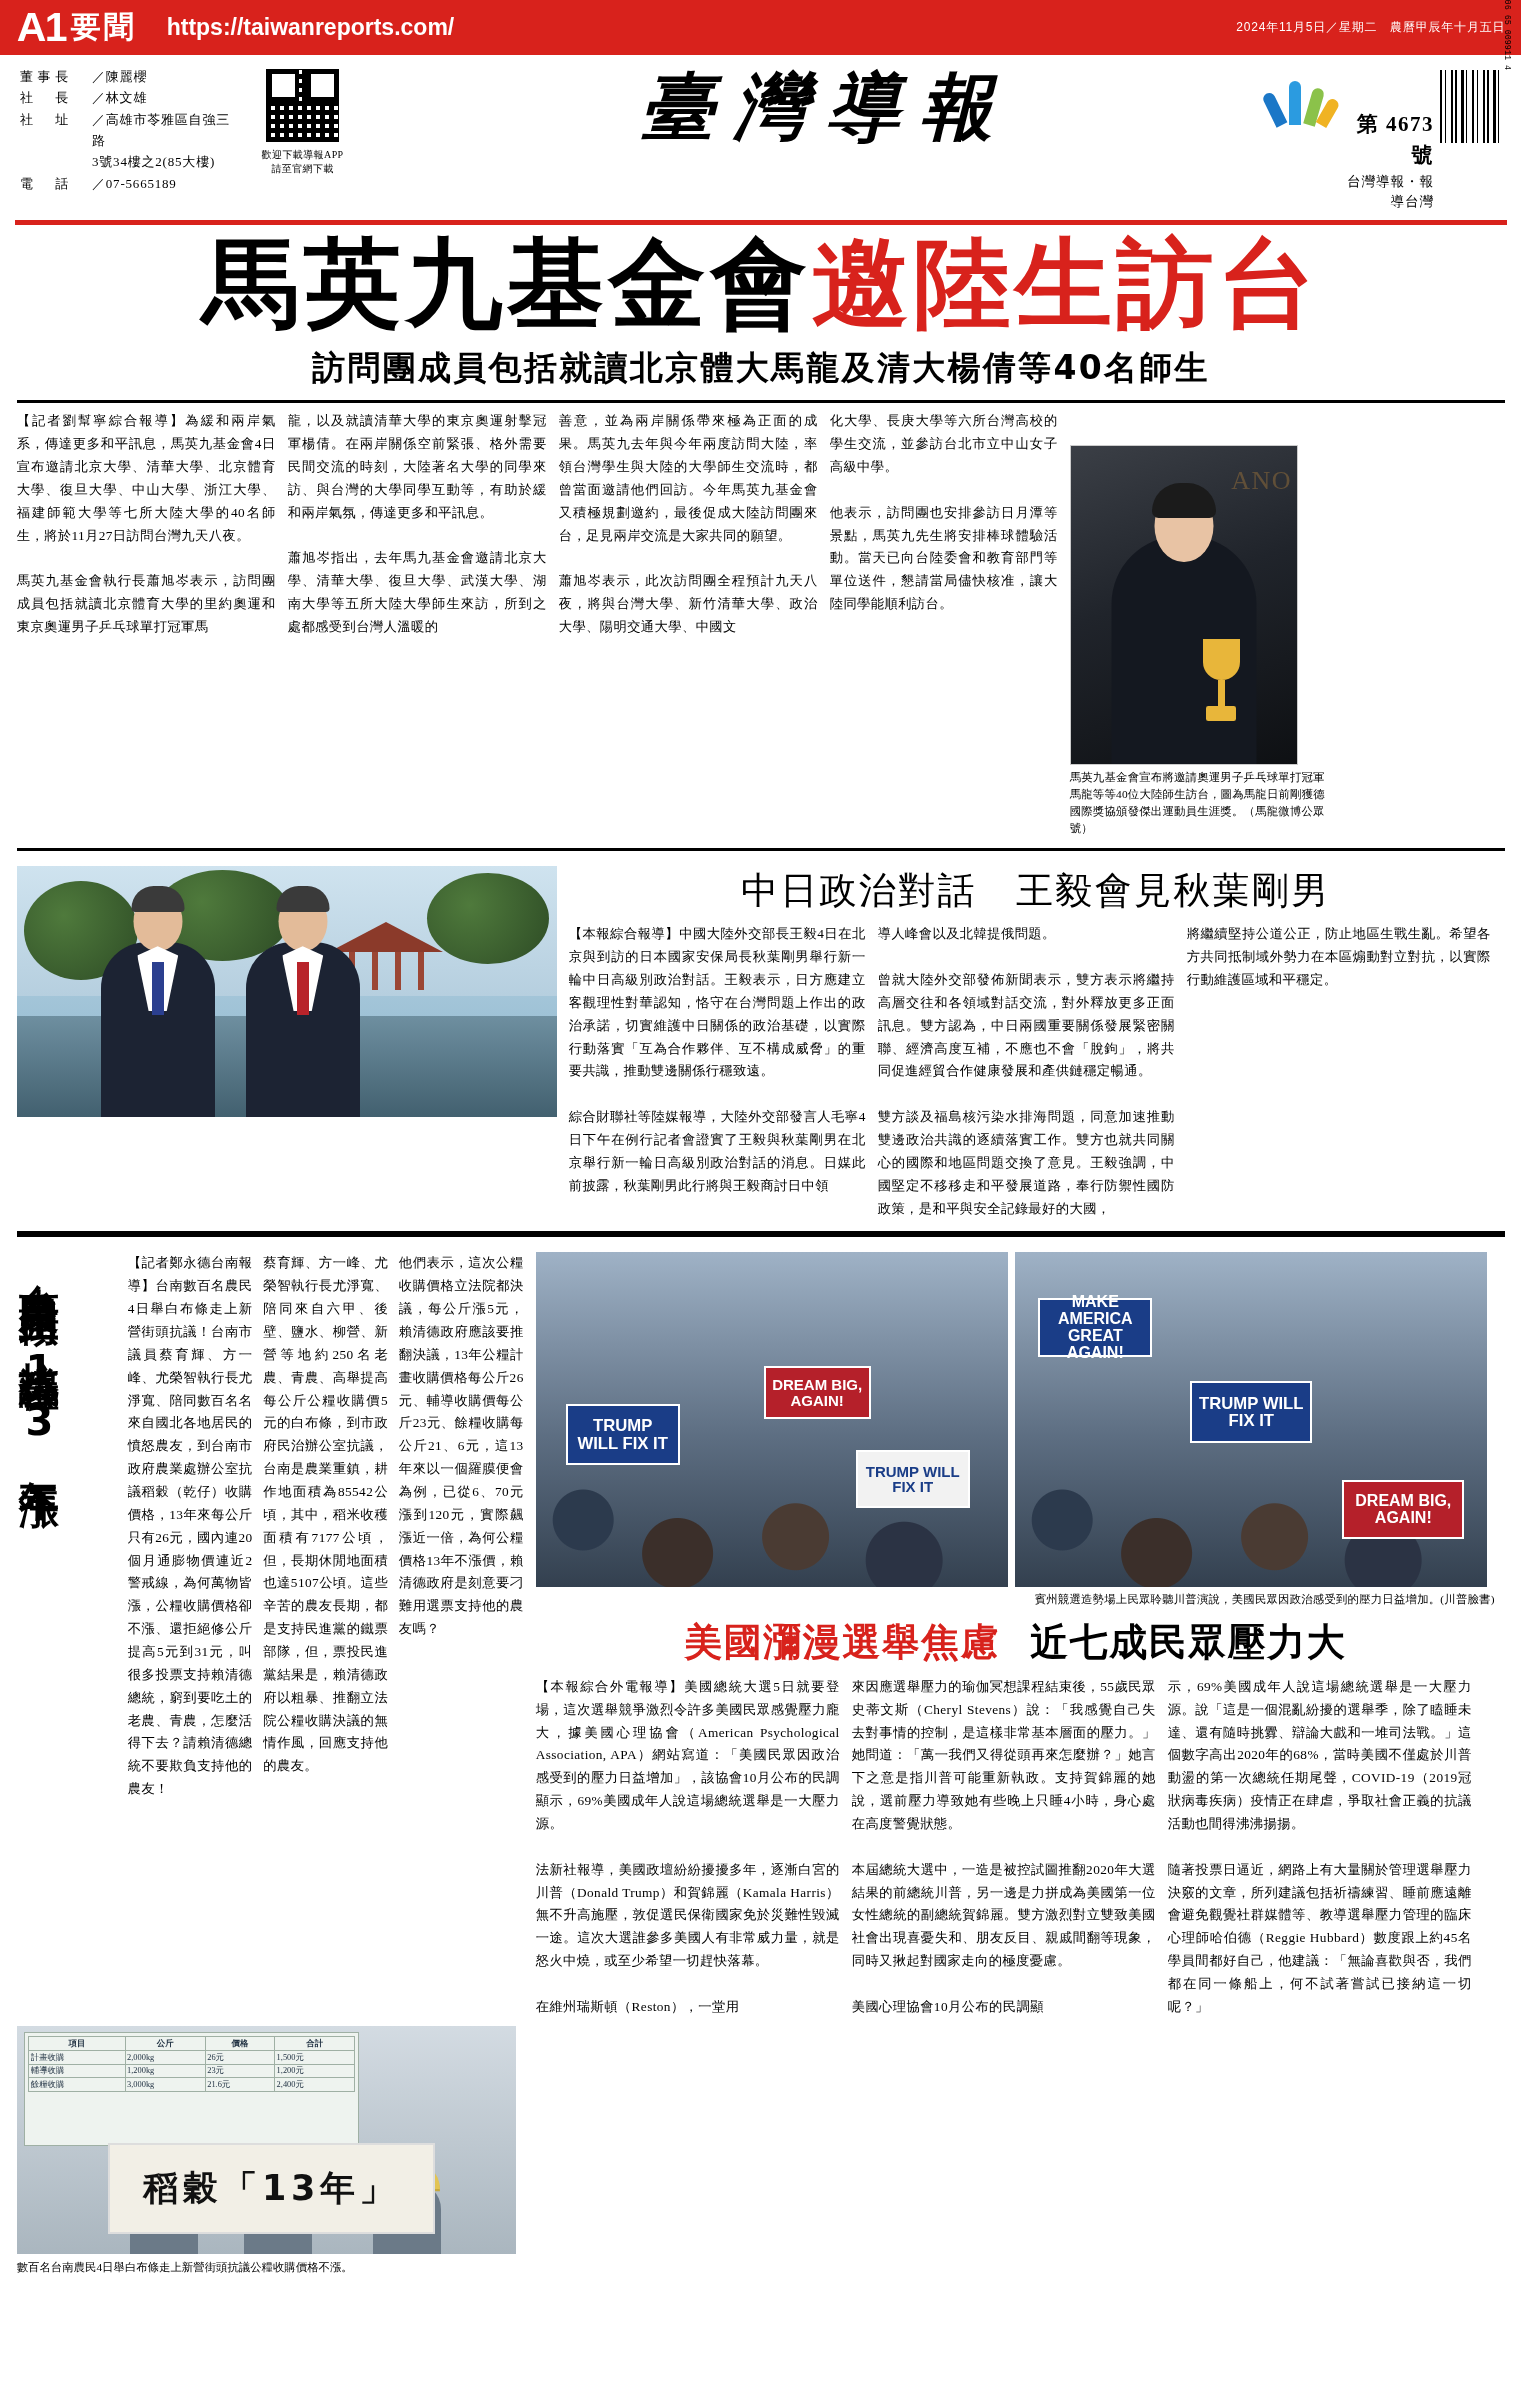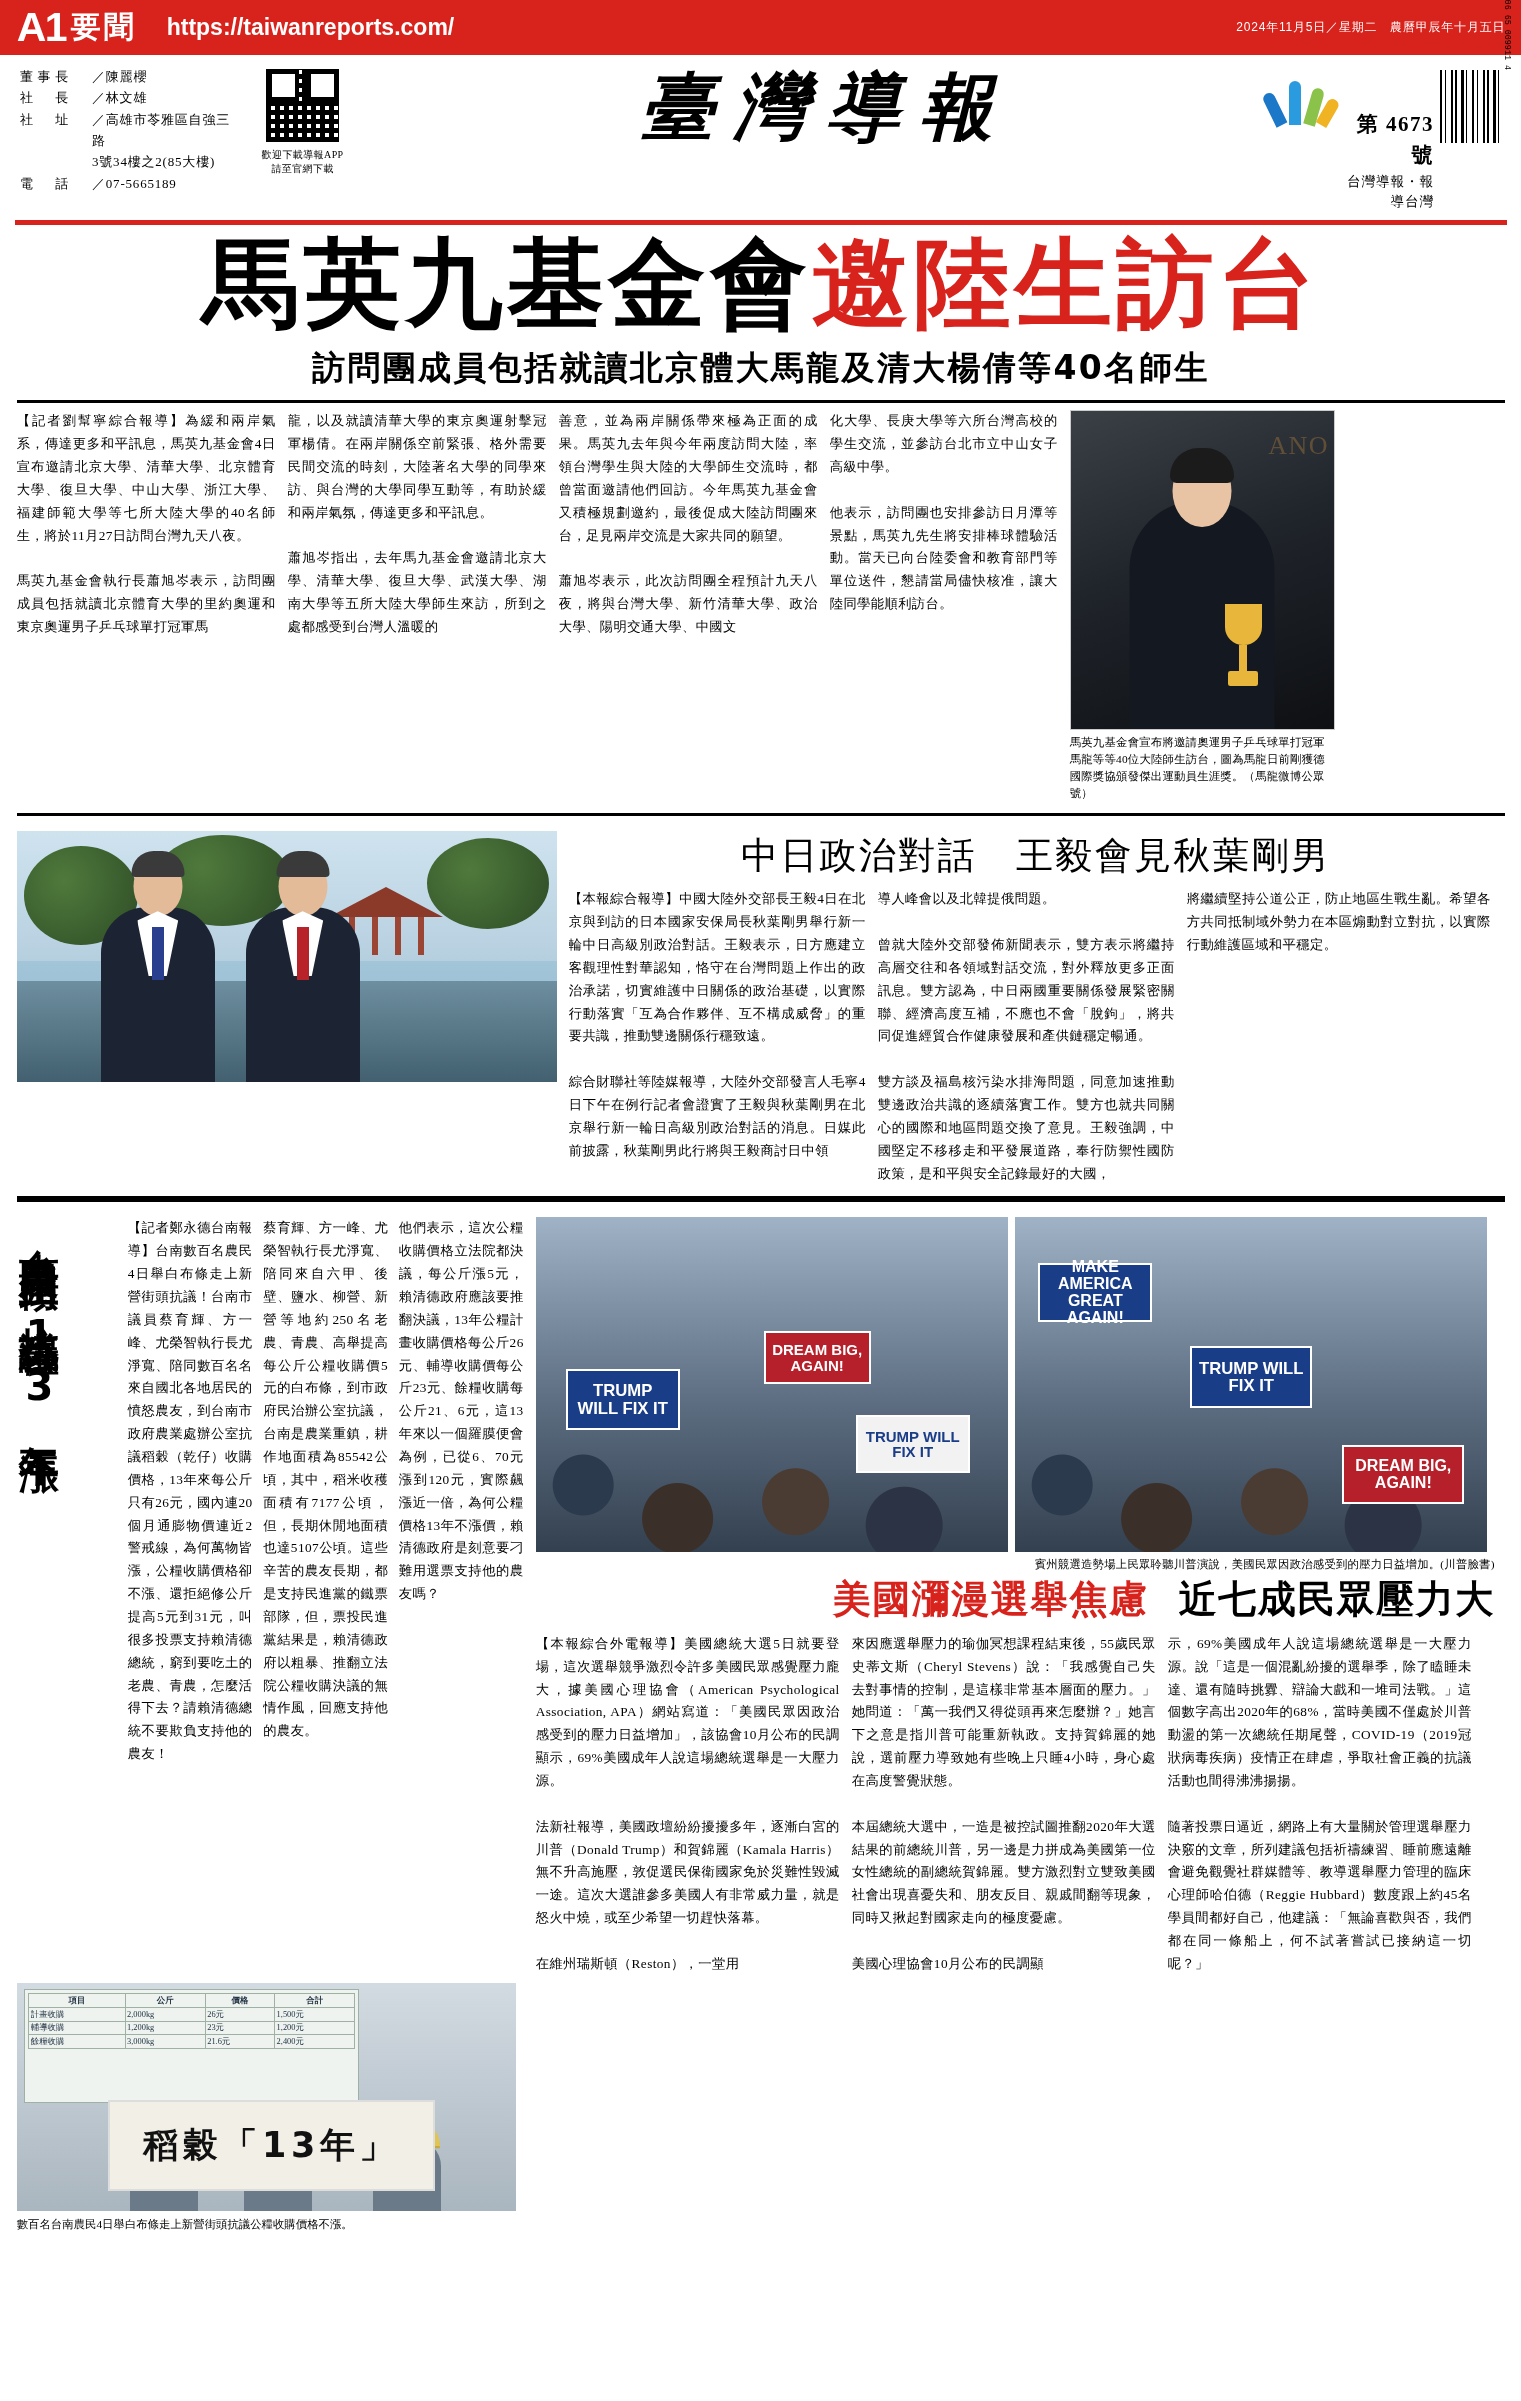--- a/index.html
+++ b/index.html
@@ -96,23 +96,24 @@
   }
   .subhead-rule { height:2.3px; background:#000; margin:9px 16.7px 0 16.7px; }
 
   
   .cols { display:flex; padding:7.6px 16.7px 0 16.7px; gap:12px; }
   .col { font-size:13.3px; line-height:1.72; text-align:justify; letter-spacing:0.4px; }
   .cap { font-size:11.4px; line-height:1.5; margin-top:3.8px; letter-spacing:0.2px; }
 
   
   .award {
-    width:265px; height:320px; border:0.8px solid #ccc;
+    width:228px; height:320px; border:0.8px solid #ccc;
     background:linear-gradient(160deg,#3b3f46 0%,#20242b 45%,#0e1013 100%);
     position:relative;
+    margin-top:35px;
   }
   .award .bg-text{
     position:absolute; right:4.6px; top:20px; color:#8d6a3a; font-size:26px;
     font-family:"Liberation Serif",serif; opacity:.55; letter-spacing:1.5px;
   }
   .award .person{
     position:absolute; left:50%; bottom:0; transform:translateX(-50%);
     width:145px; height:228px; background:#141820; border-radius:68px 68px 0 0;
   }
   .award .head{
@@ -419,21 +420,21 @@
         </div>
         <div class="rally" style="width:472px;height:335px;">
           <div class="crowd"></div>
           <div class="sign" style="left:23px; top:46px; width:114px; height:59px; font-size:16px;">MAKE AMERICA GREAT AGAIN!</div>
           <div class="sign" style="left:175px; top:129px; width:122px; height:62px; font-size:16.7px;">TRUMP WILL FIX IT</div>
           <div class="sign red" style="left:327px; top:228px; width:122px; height:59px; font-size:16px;">DREAM BIG, AGAIN!</div>
         </div>
       </div>
       <div class="cap" style="text-align:right">賓州競選造勢場上民眾聆聽川普演說，美國民眾因政治感受到的壓力日益增加。(川普臉書)</div>
 
-      <div style="display:flex; gap:30px; margin-top:1px; justify-content:flex-end;">
+      <div style="display:flex; gap:30px; margin-top:9px; justify-content:center;">
         <div class="h2red red" style="color:#d8221c">美國瀰漫選舉焦慮</div>
         <div class="h2red">近七成民眾壓力大</div>
       </div>
 
       <div style="display:flex; gap:12px; margin-top:7.6px;">
         <div class="col" style="width:304px;white-space:pre-line">【本報綜合外電報導】美國總統大選5日就要登場，這次選舉競爭激烈令許多美國民眾感覺壓力龐大，據美國心理協會（American Psychological Association, APA）網站寫道：「美國民眾因政治感受到的壓力日益增加」，該協會10月公布的民調顯示，69%美國成年人說這場總統選舉是一大壓力源。
 
 法新社報導，美國政壇紛紛擾擾多年，逐漸白宮的川普（Donald Trump）和賀錦麗（Kamala Harris）無不升高施壓，敦促選民保衛國家免於災難性毀滅一途。這次大選誰參多美國人有非常威力量，就是怒火中燒，或至少希望一切趕快落幕。
 
 在維州瑞斯頓（Reston），一堂用</div>

